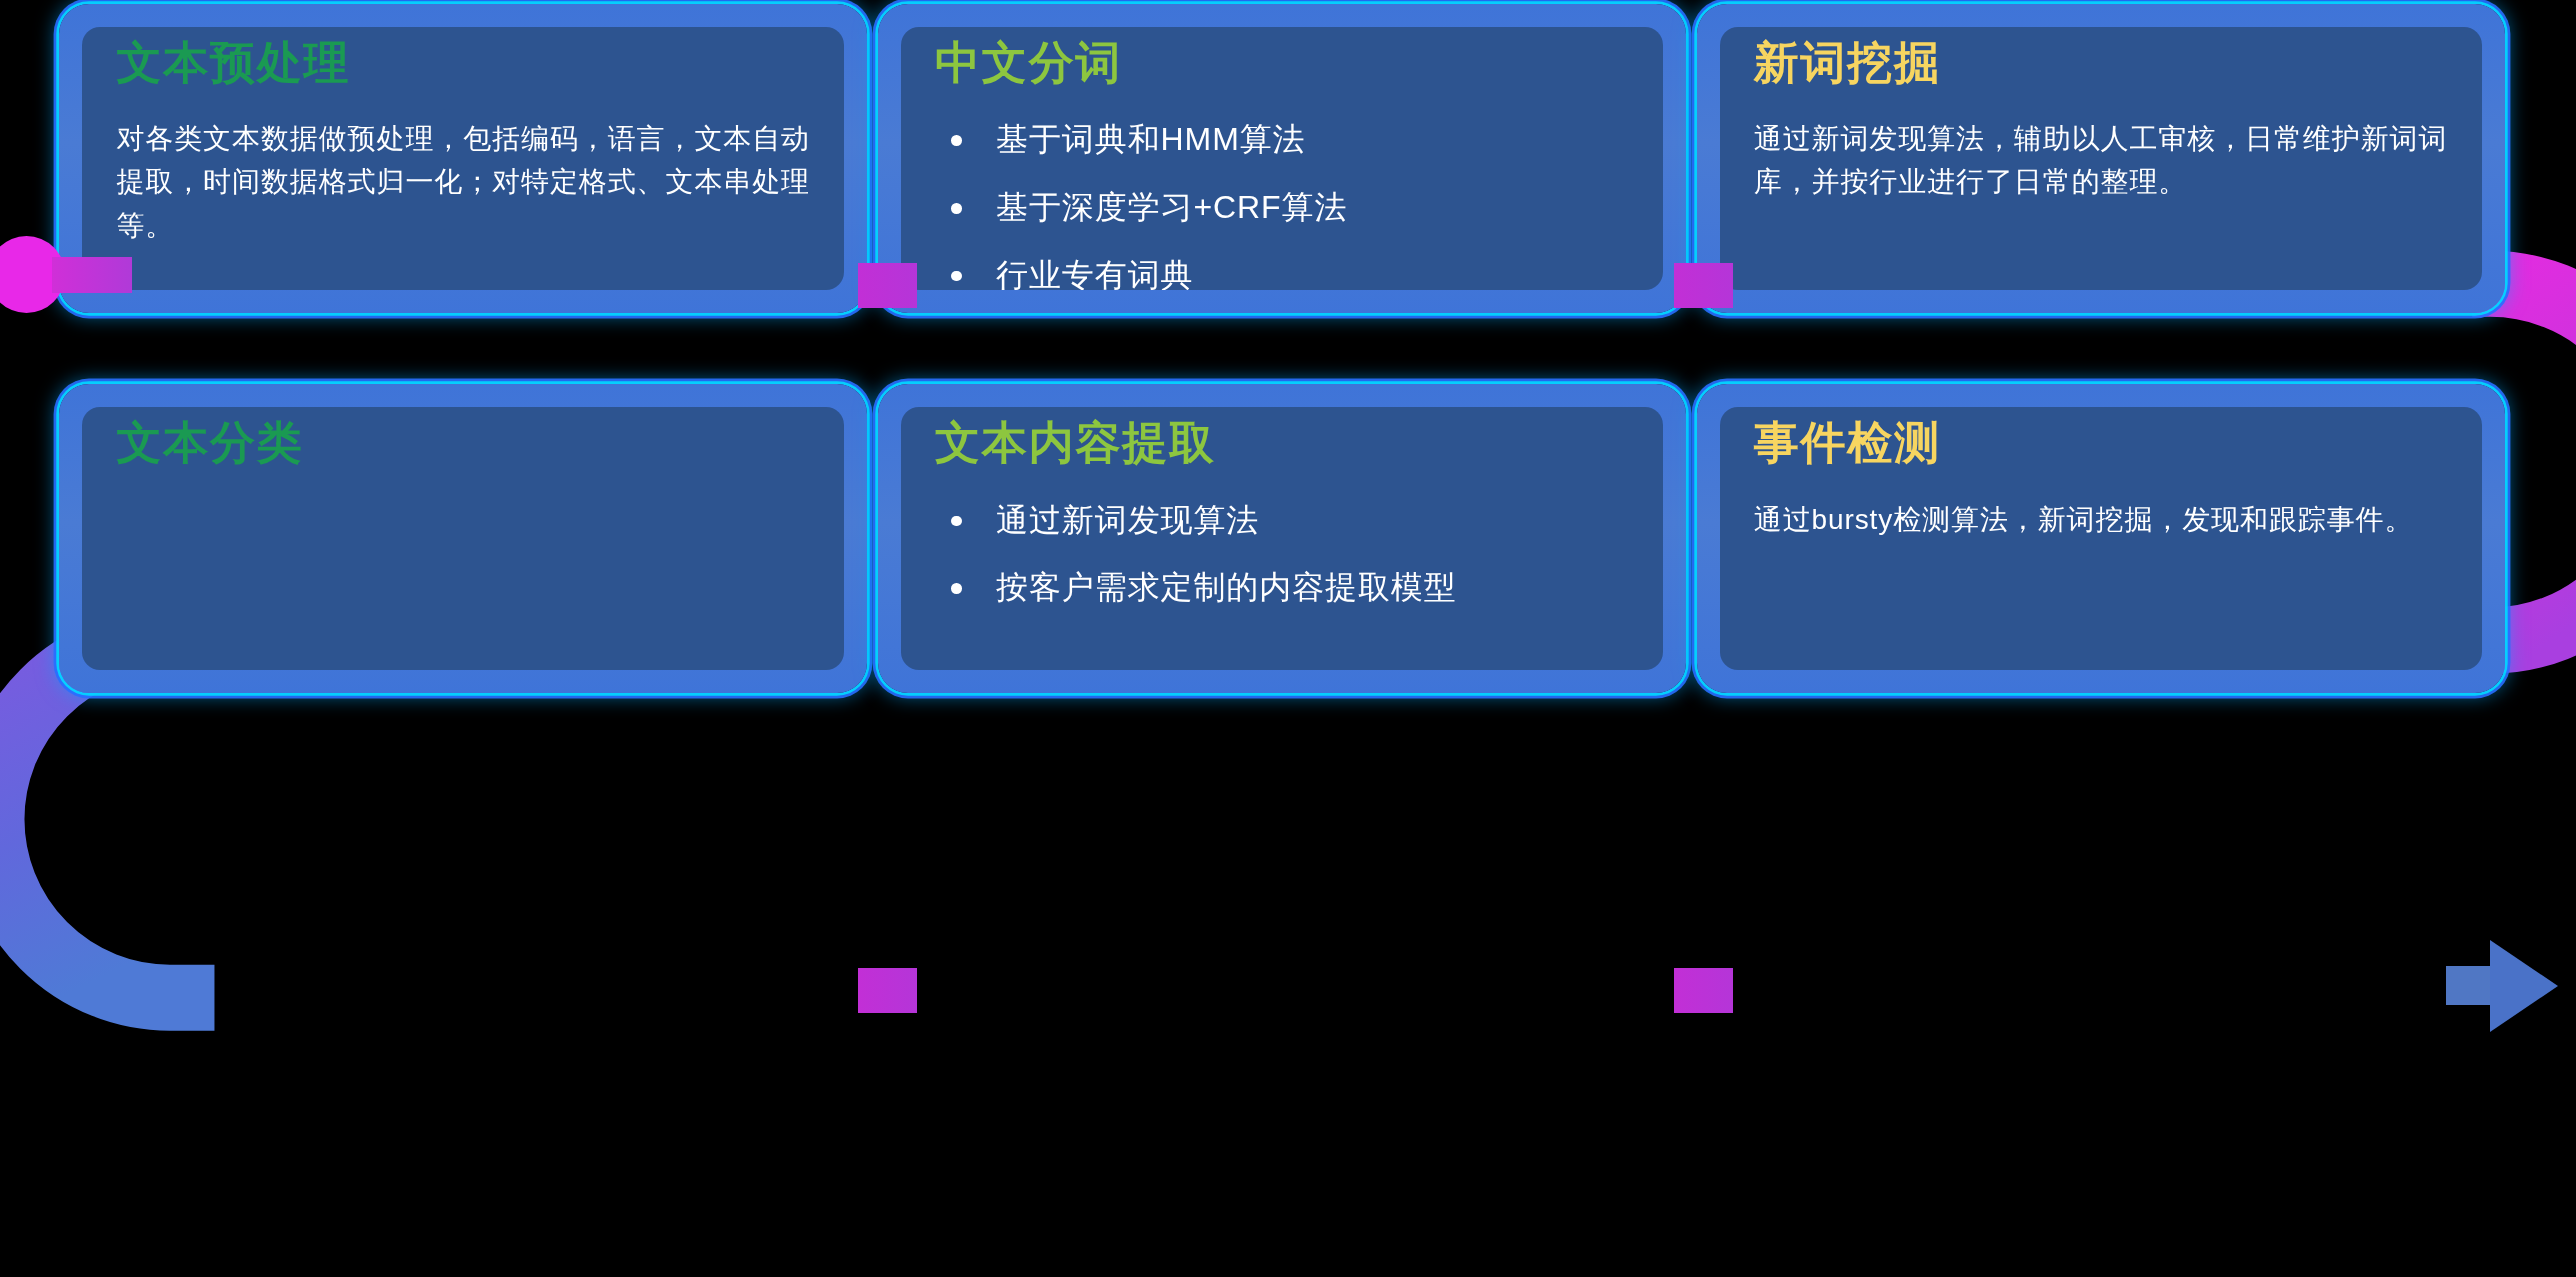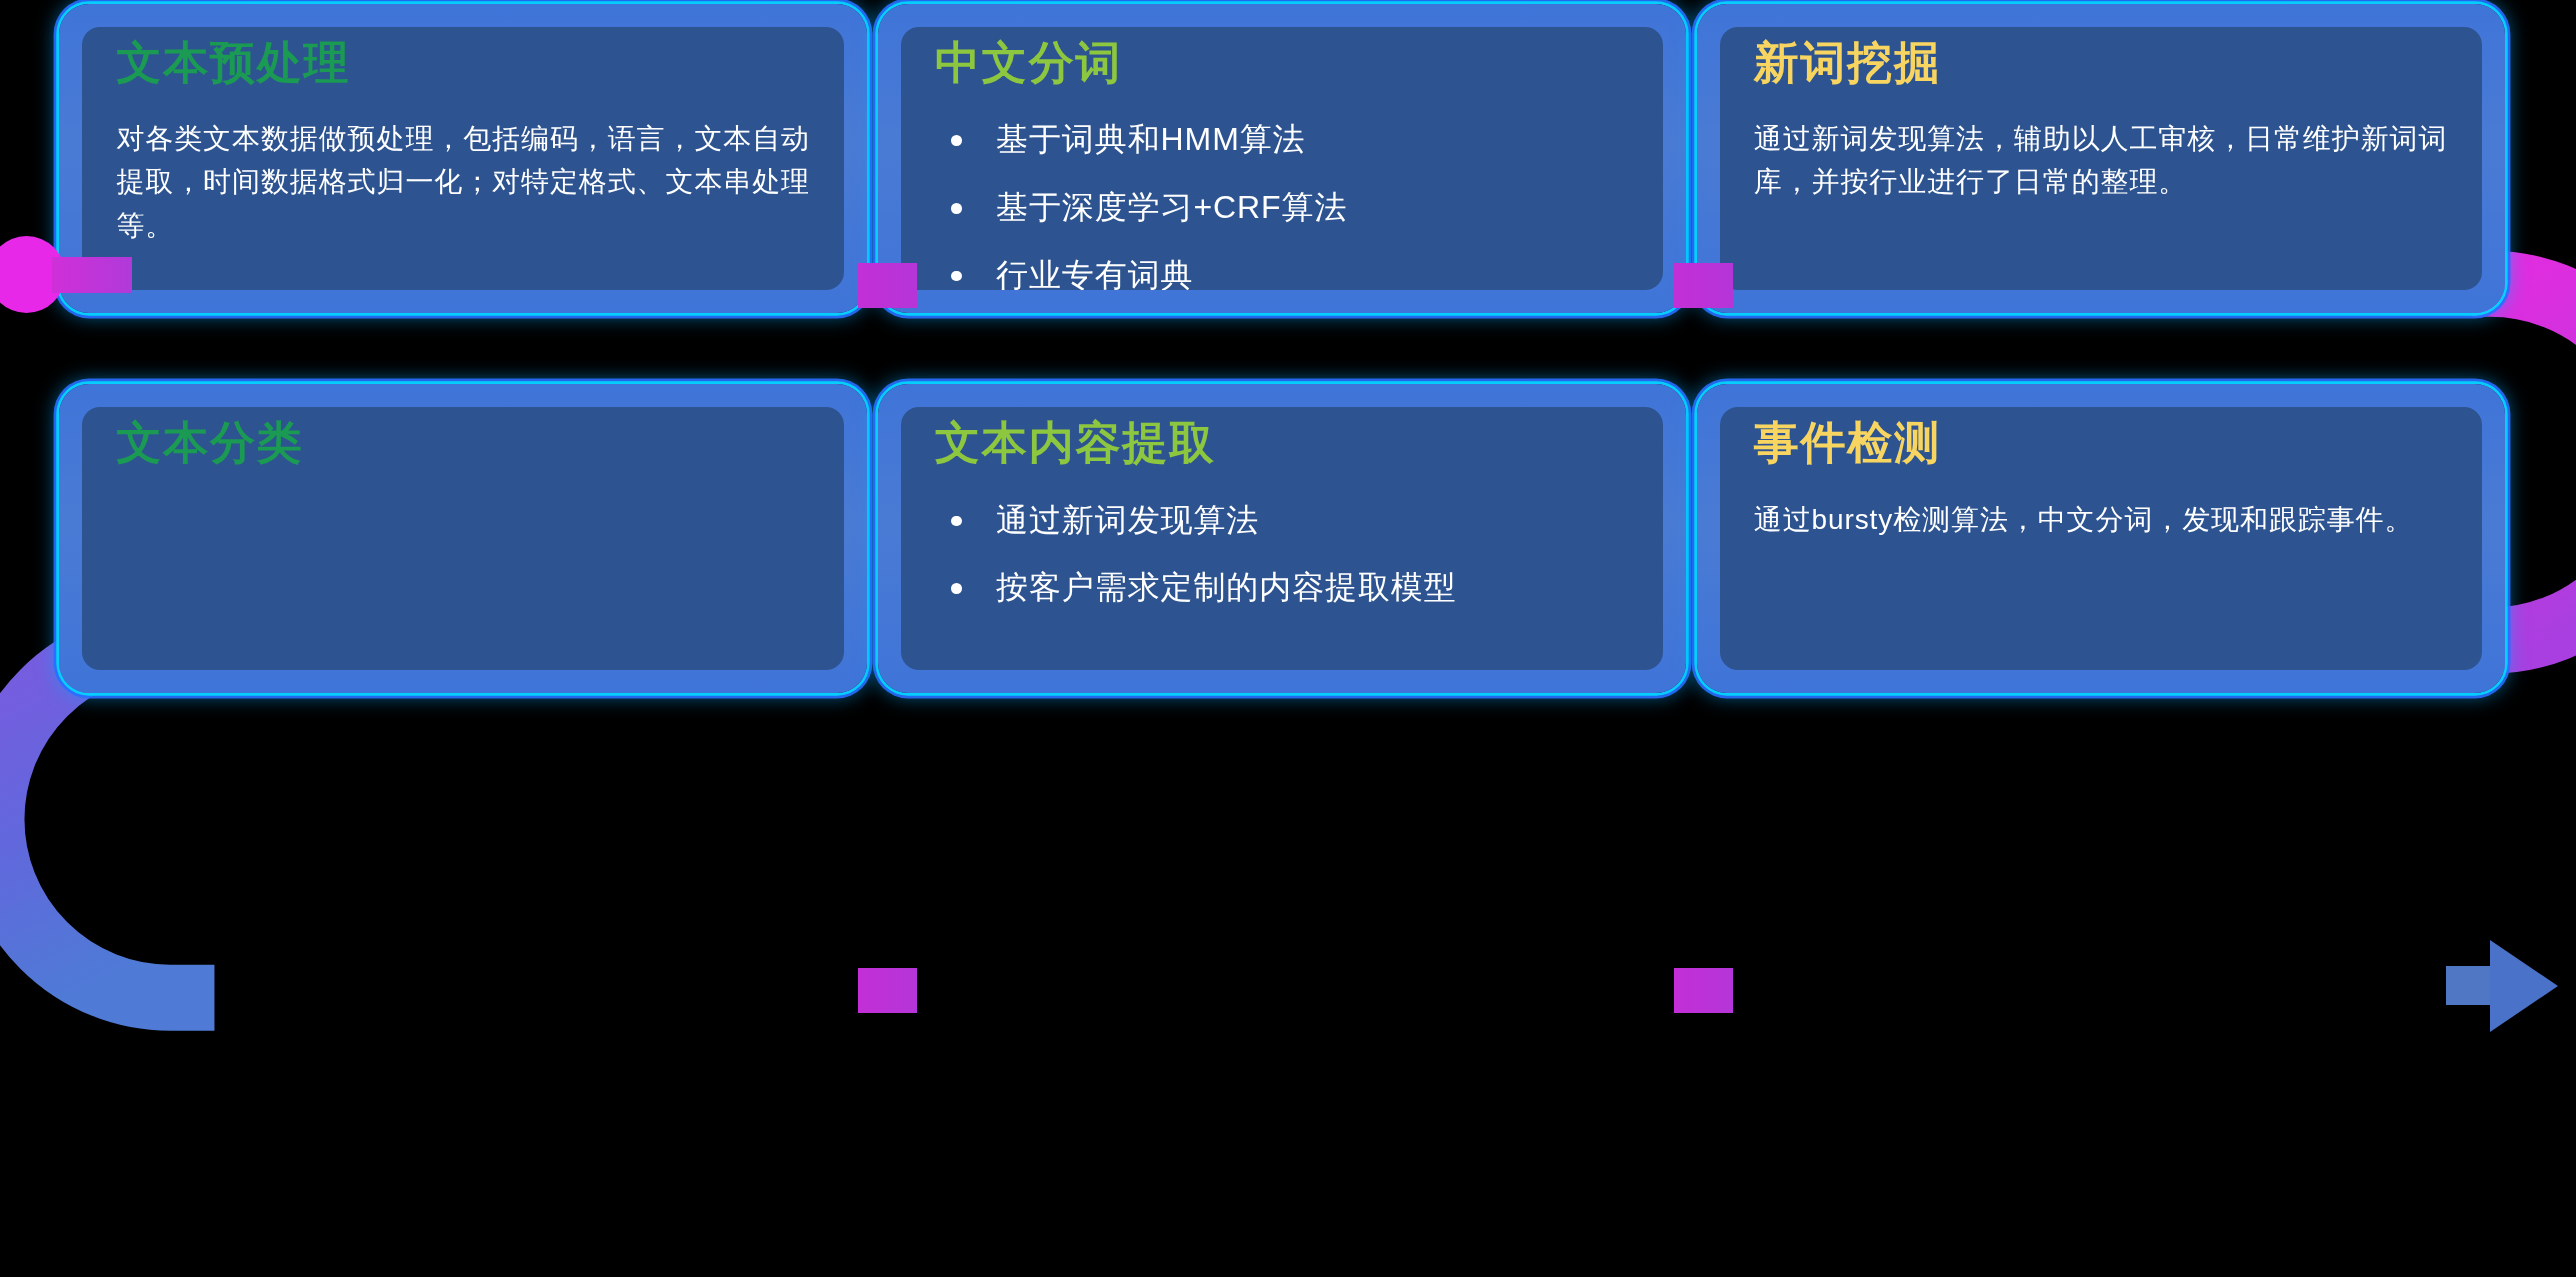--- a/index.html
+++ b/index.html
@@ -196,21 +196,21 @@
         <ul class="card-bullets">
           <li>通过新词发现算法</li>
           <li>按客户需求定制的内容提取模型</li>
         </ul>
       </div>
     </div>
 
     <div class="card">
       <div class="card-inner">
         <div class="card-title t-yellow">事件检测</div>
-        <div class="card-body">通过bursty检测算法，中文分词，发现和跟踪事件。</div>
+        <div class="card-body">通过bursty检测算法，新词挖掘，发现和跟踪事件。</div>
       </div>
     </div>
 
   </div>
 
   <div class="link-chip" id="chip-t1"></div>
   <div class="link-chip" id="chip-t2"></div>
   <div class="link-chip" id="chip-b1"></div>
   <div class="link-chip" id="chip-b2"></div>
 

